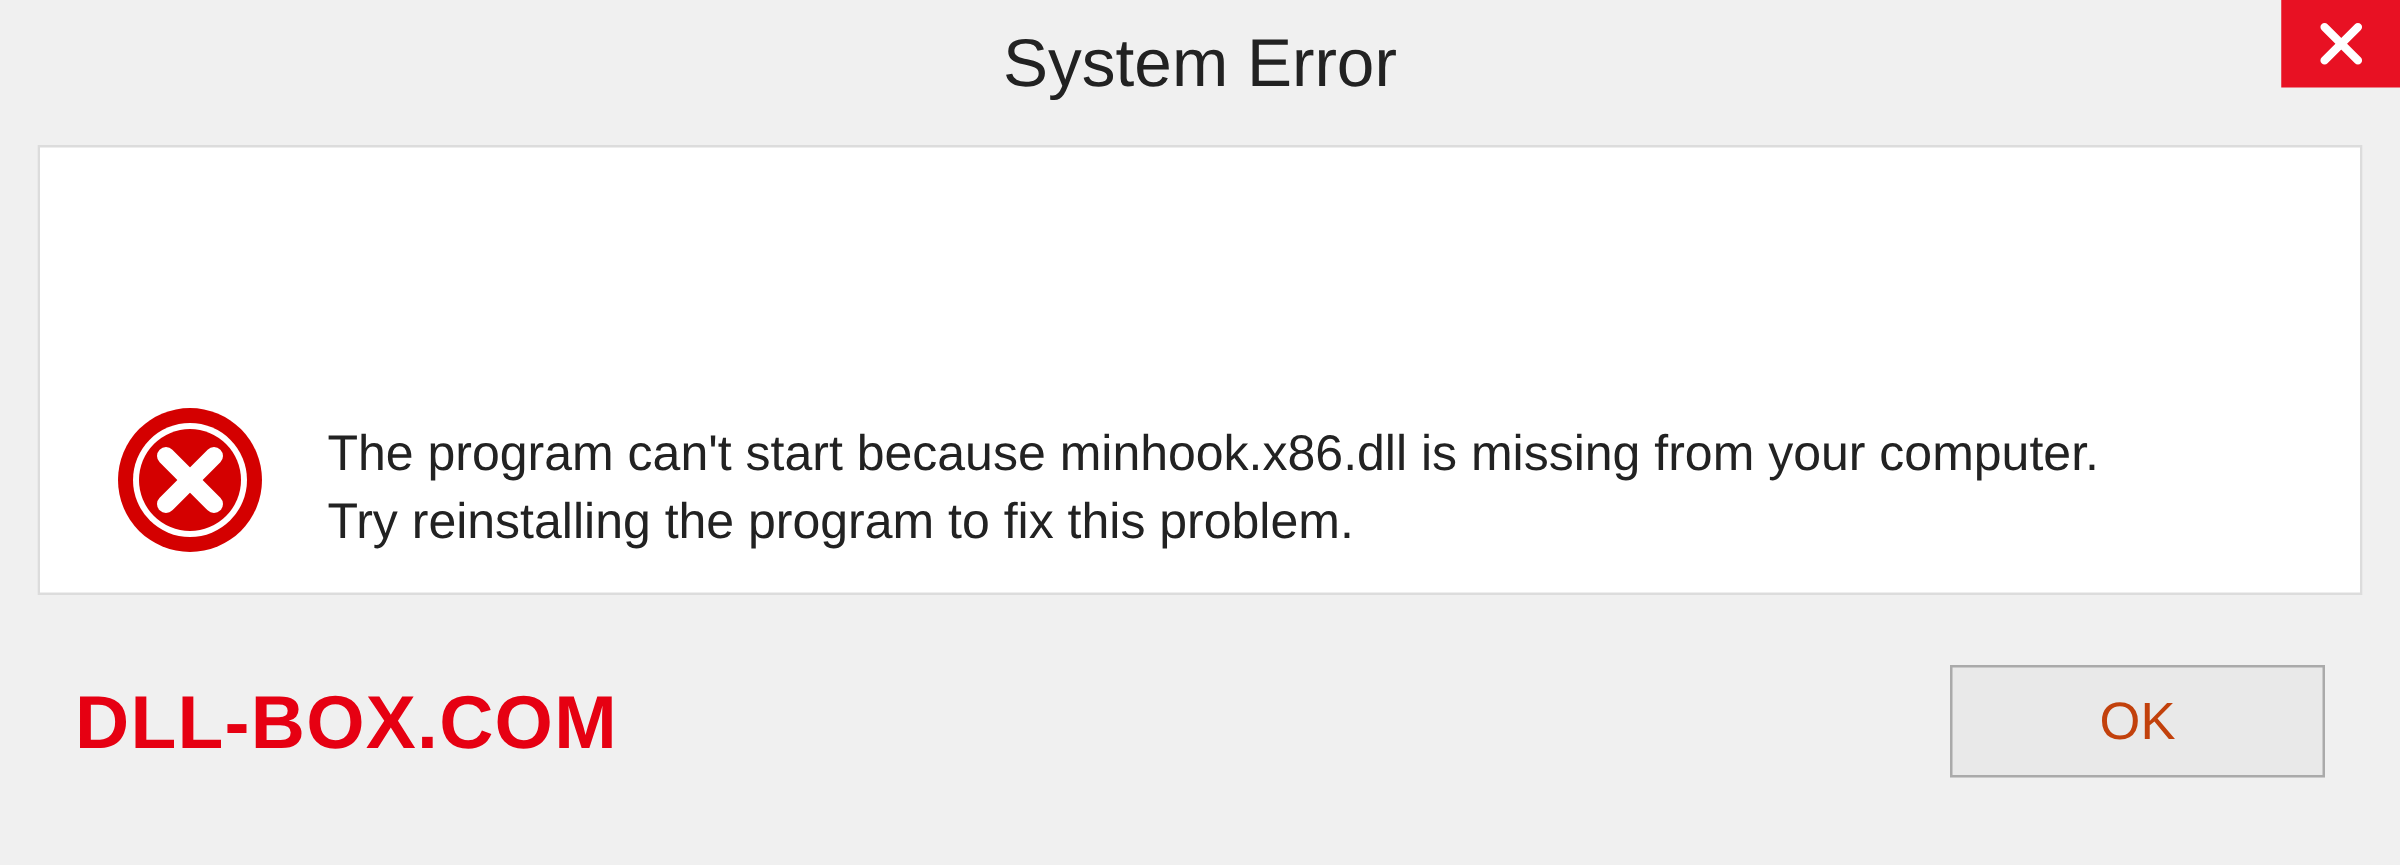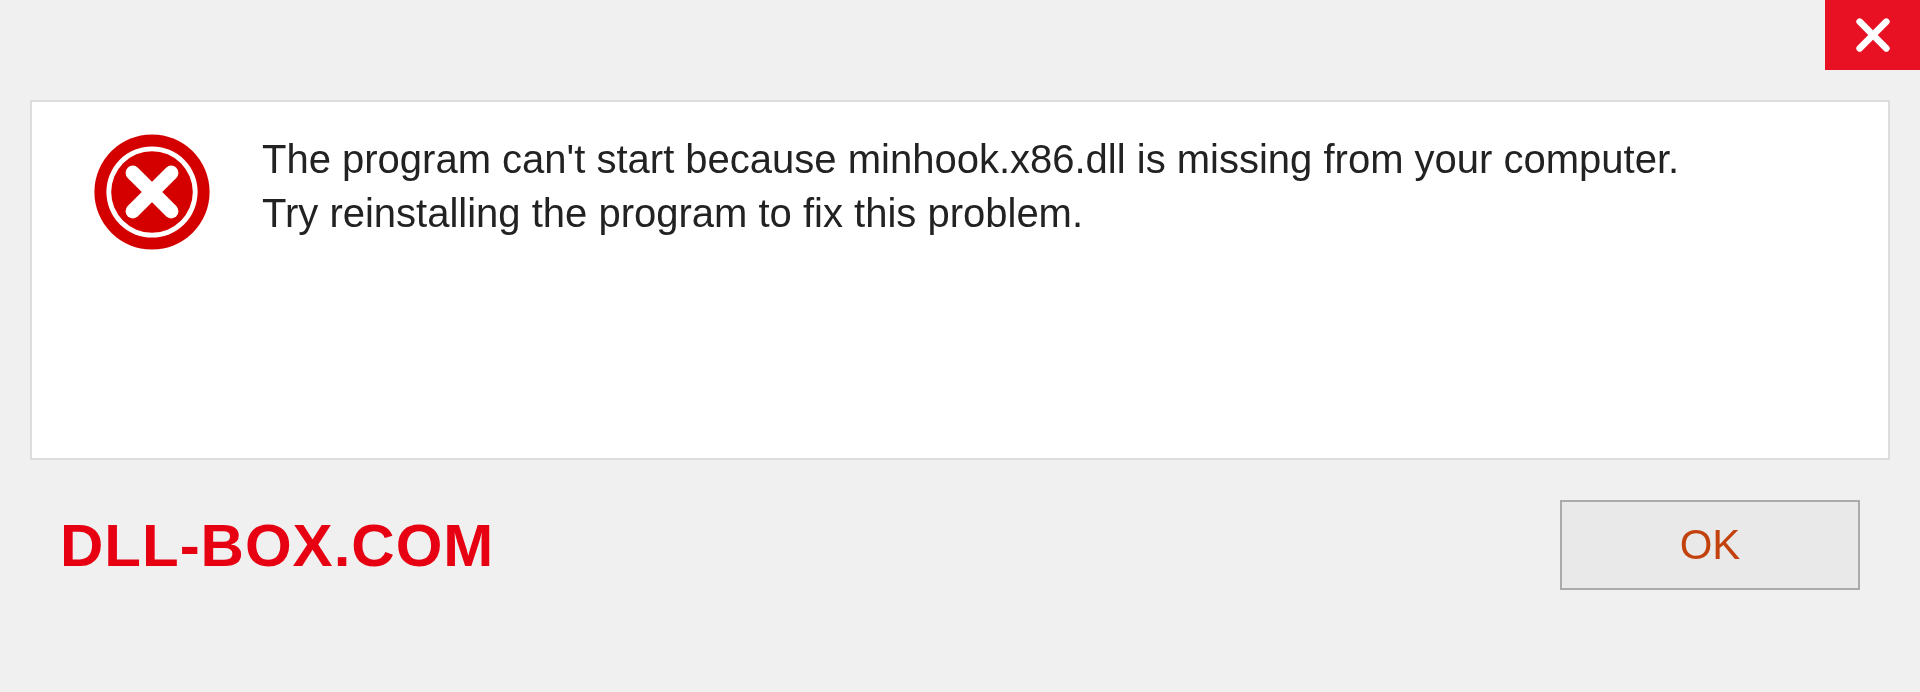--- a/index.html
+++ b/index.html
@@ -38,26 +38,26 @@
       display: flex;
       align-items: center;
       justify-content: center;
       cursor: pointer;
     }
     .close-box svg {
       width: 40px;
       height: 40px;
     }
     .content-panel {
-      margin: 0 30px;
+      margin: 16px 30px;
       background: #ffffff;
       border: 2px solid #dcdcdc;
       height: 360px;
       display: flex;
-      align-items: flex-start;
+      align-items: flex-end;
       padding: 30px 60px 30px 60px;
     }
     .error-icon {
       flex-shrink: 0;
       width: 120px;
       height: 120px;
       margin-right: 50px;
     }
     .message {
       font-size: 40px;
@@ -88,20 +88,21 @@
       display: flex;
       align-items: center;
       justify-content: center;
       cursor: pointer;
     }
   </style>
 </head>
 <body>
 
 <div class="titlebar">
+  <div class="title">System Error</div>
   <div class="close-box">
     <svg viewBox="0 0 24 24">
       <line x1="4" y1="4" x2="20" y2="20" stroke="#ffffff" stroke-width="4" stroke-linecap="round"></line>
       <line x1="20" y1="4" x2="4" y2="20" stroke="#ffffff" stroke-width="4" stroke-linecap="round"></line>
     </svg>
   </div>
 </div>
 
 <div class="content-panel">
   <div class="error-icon">

